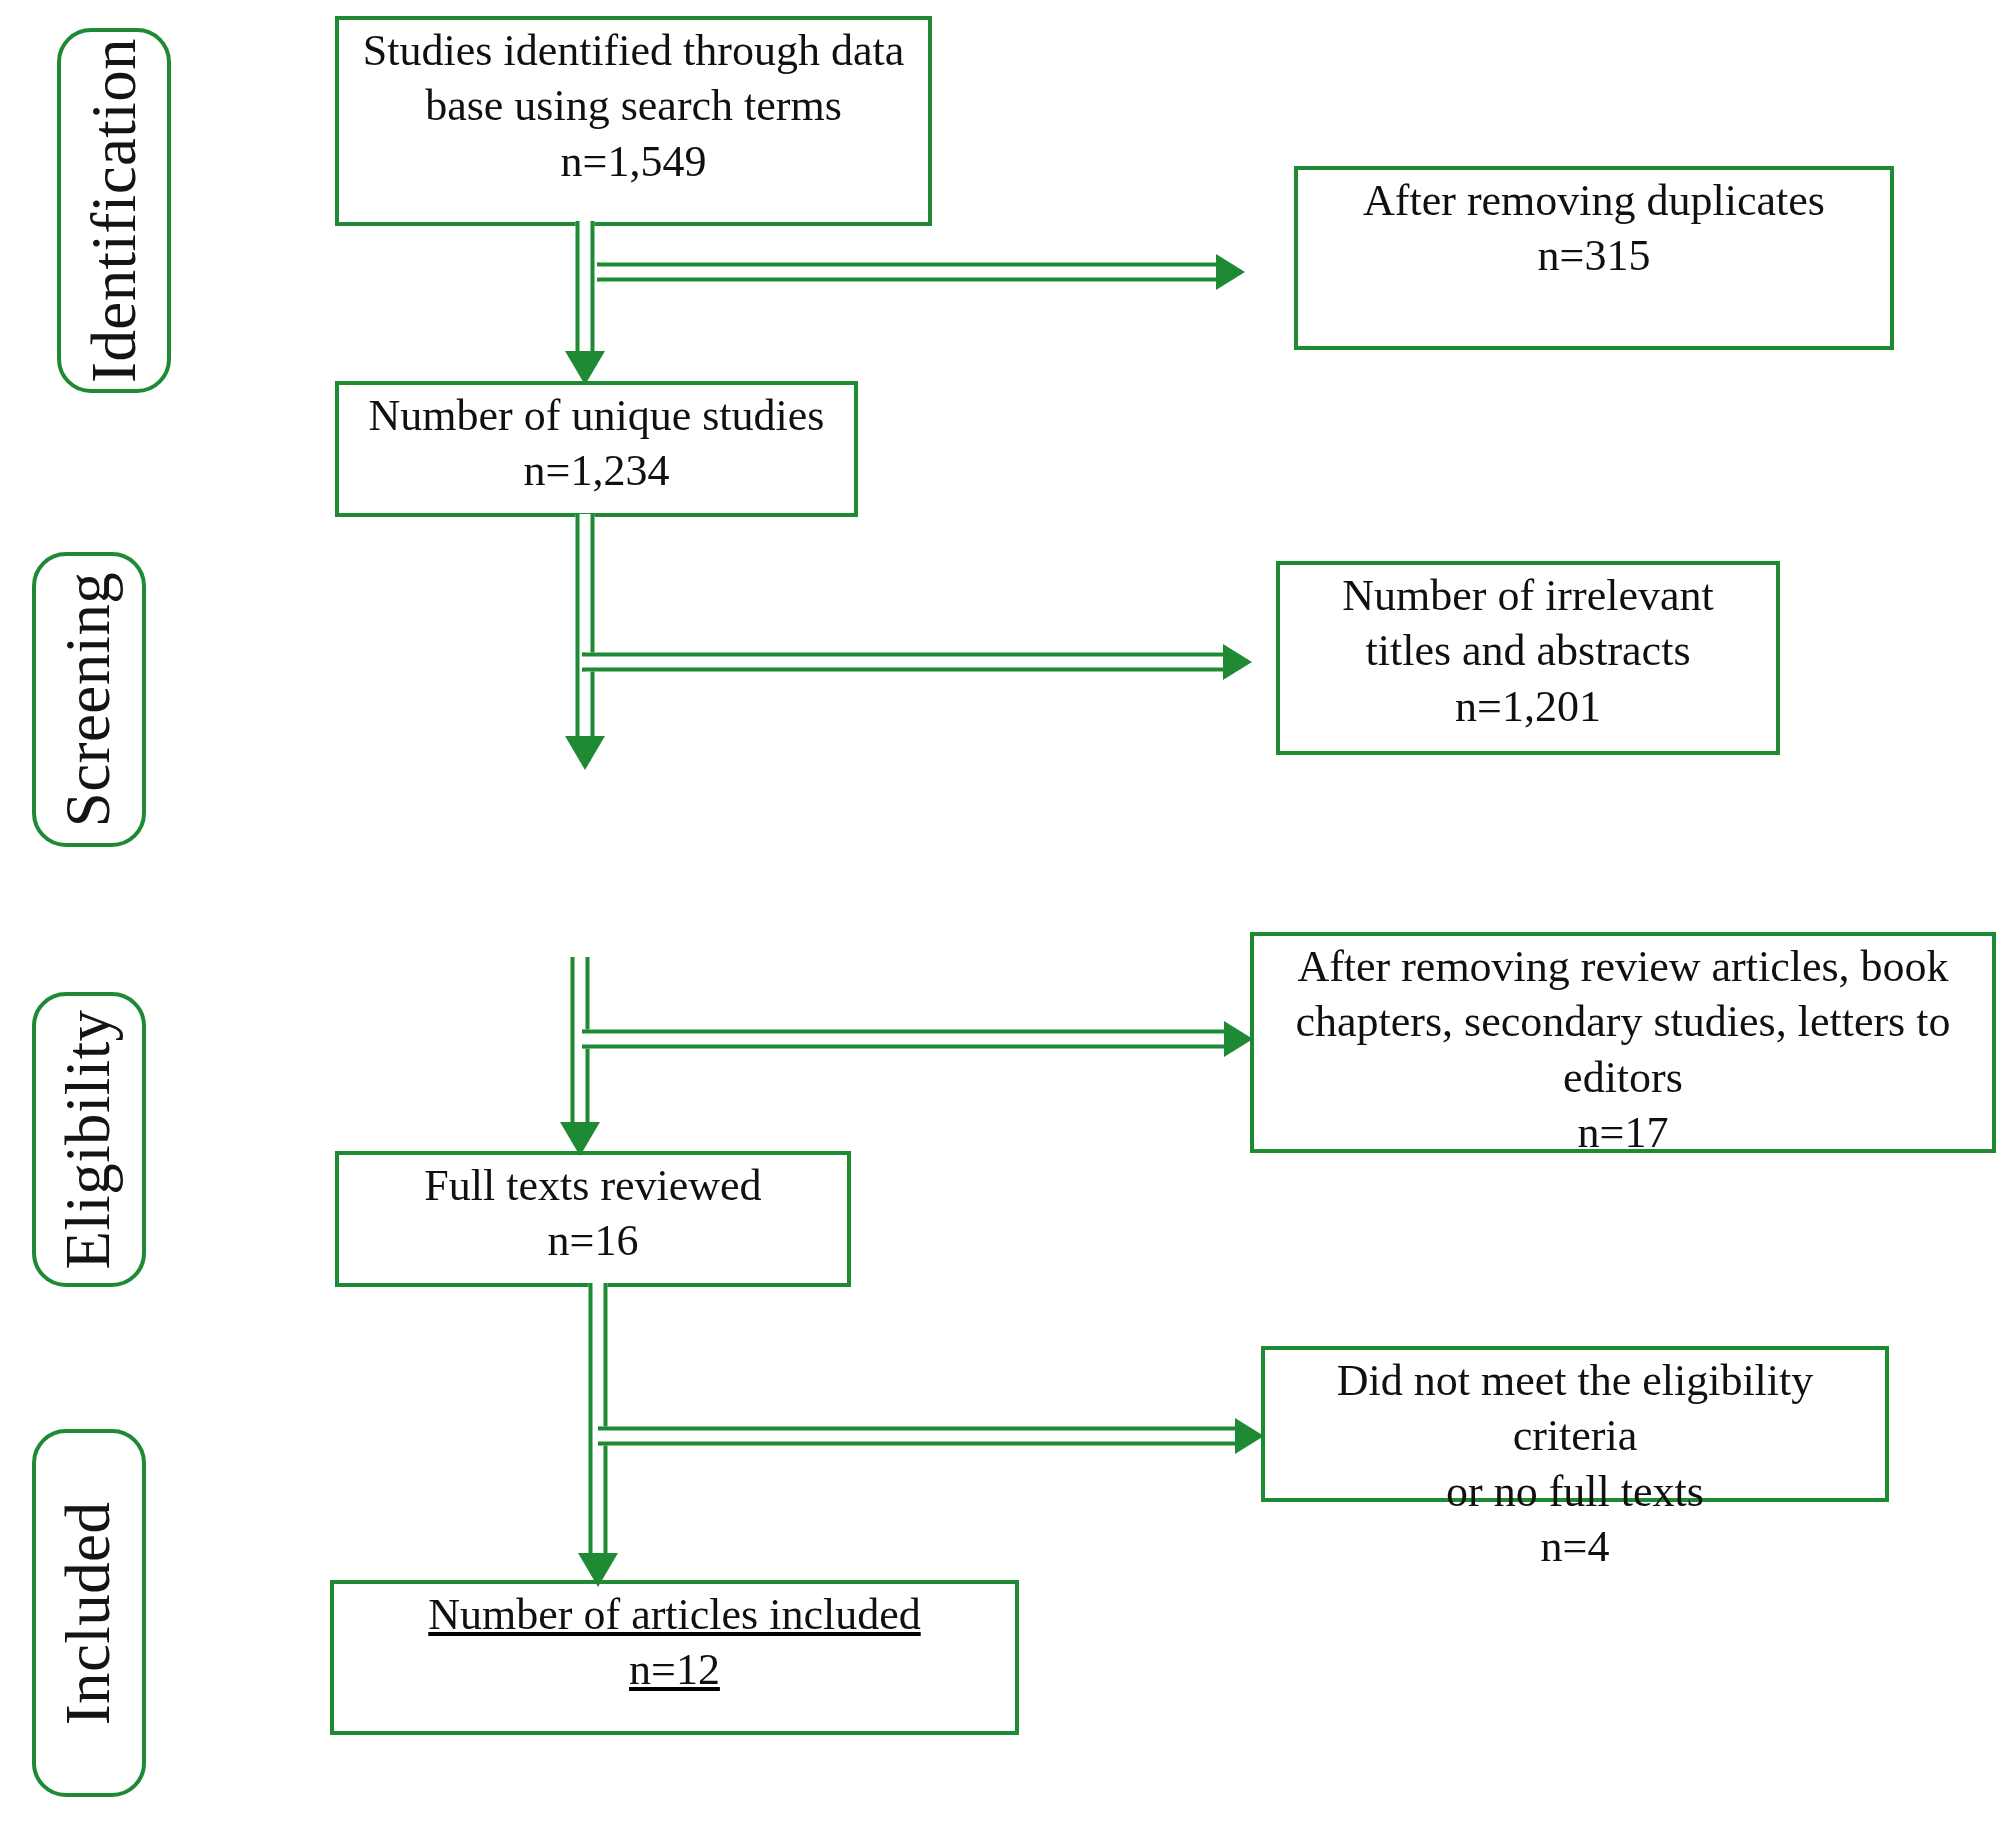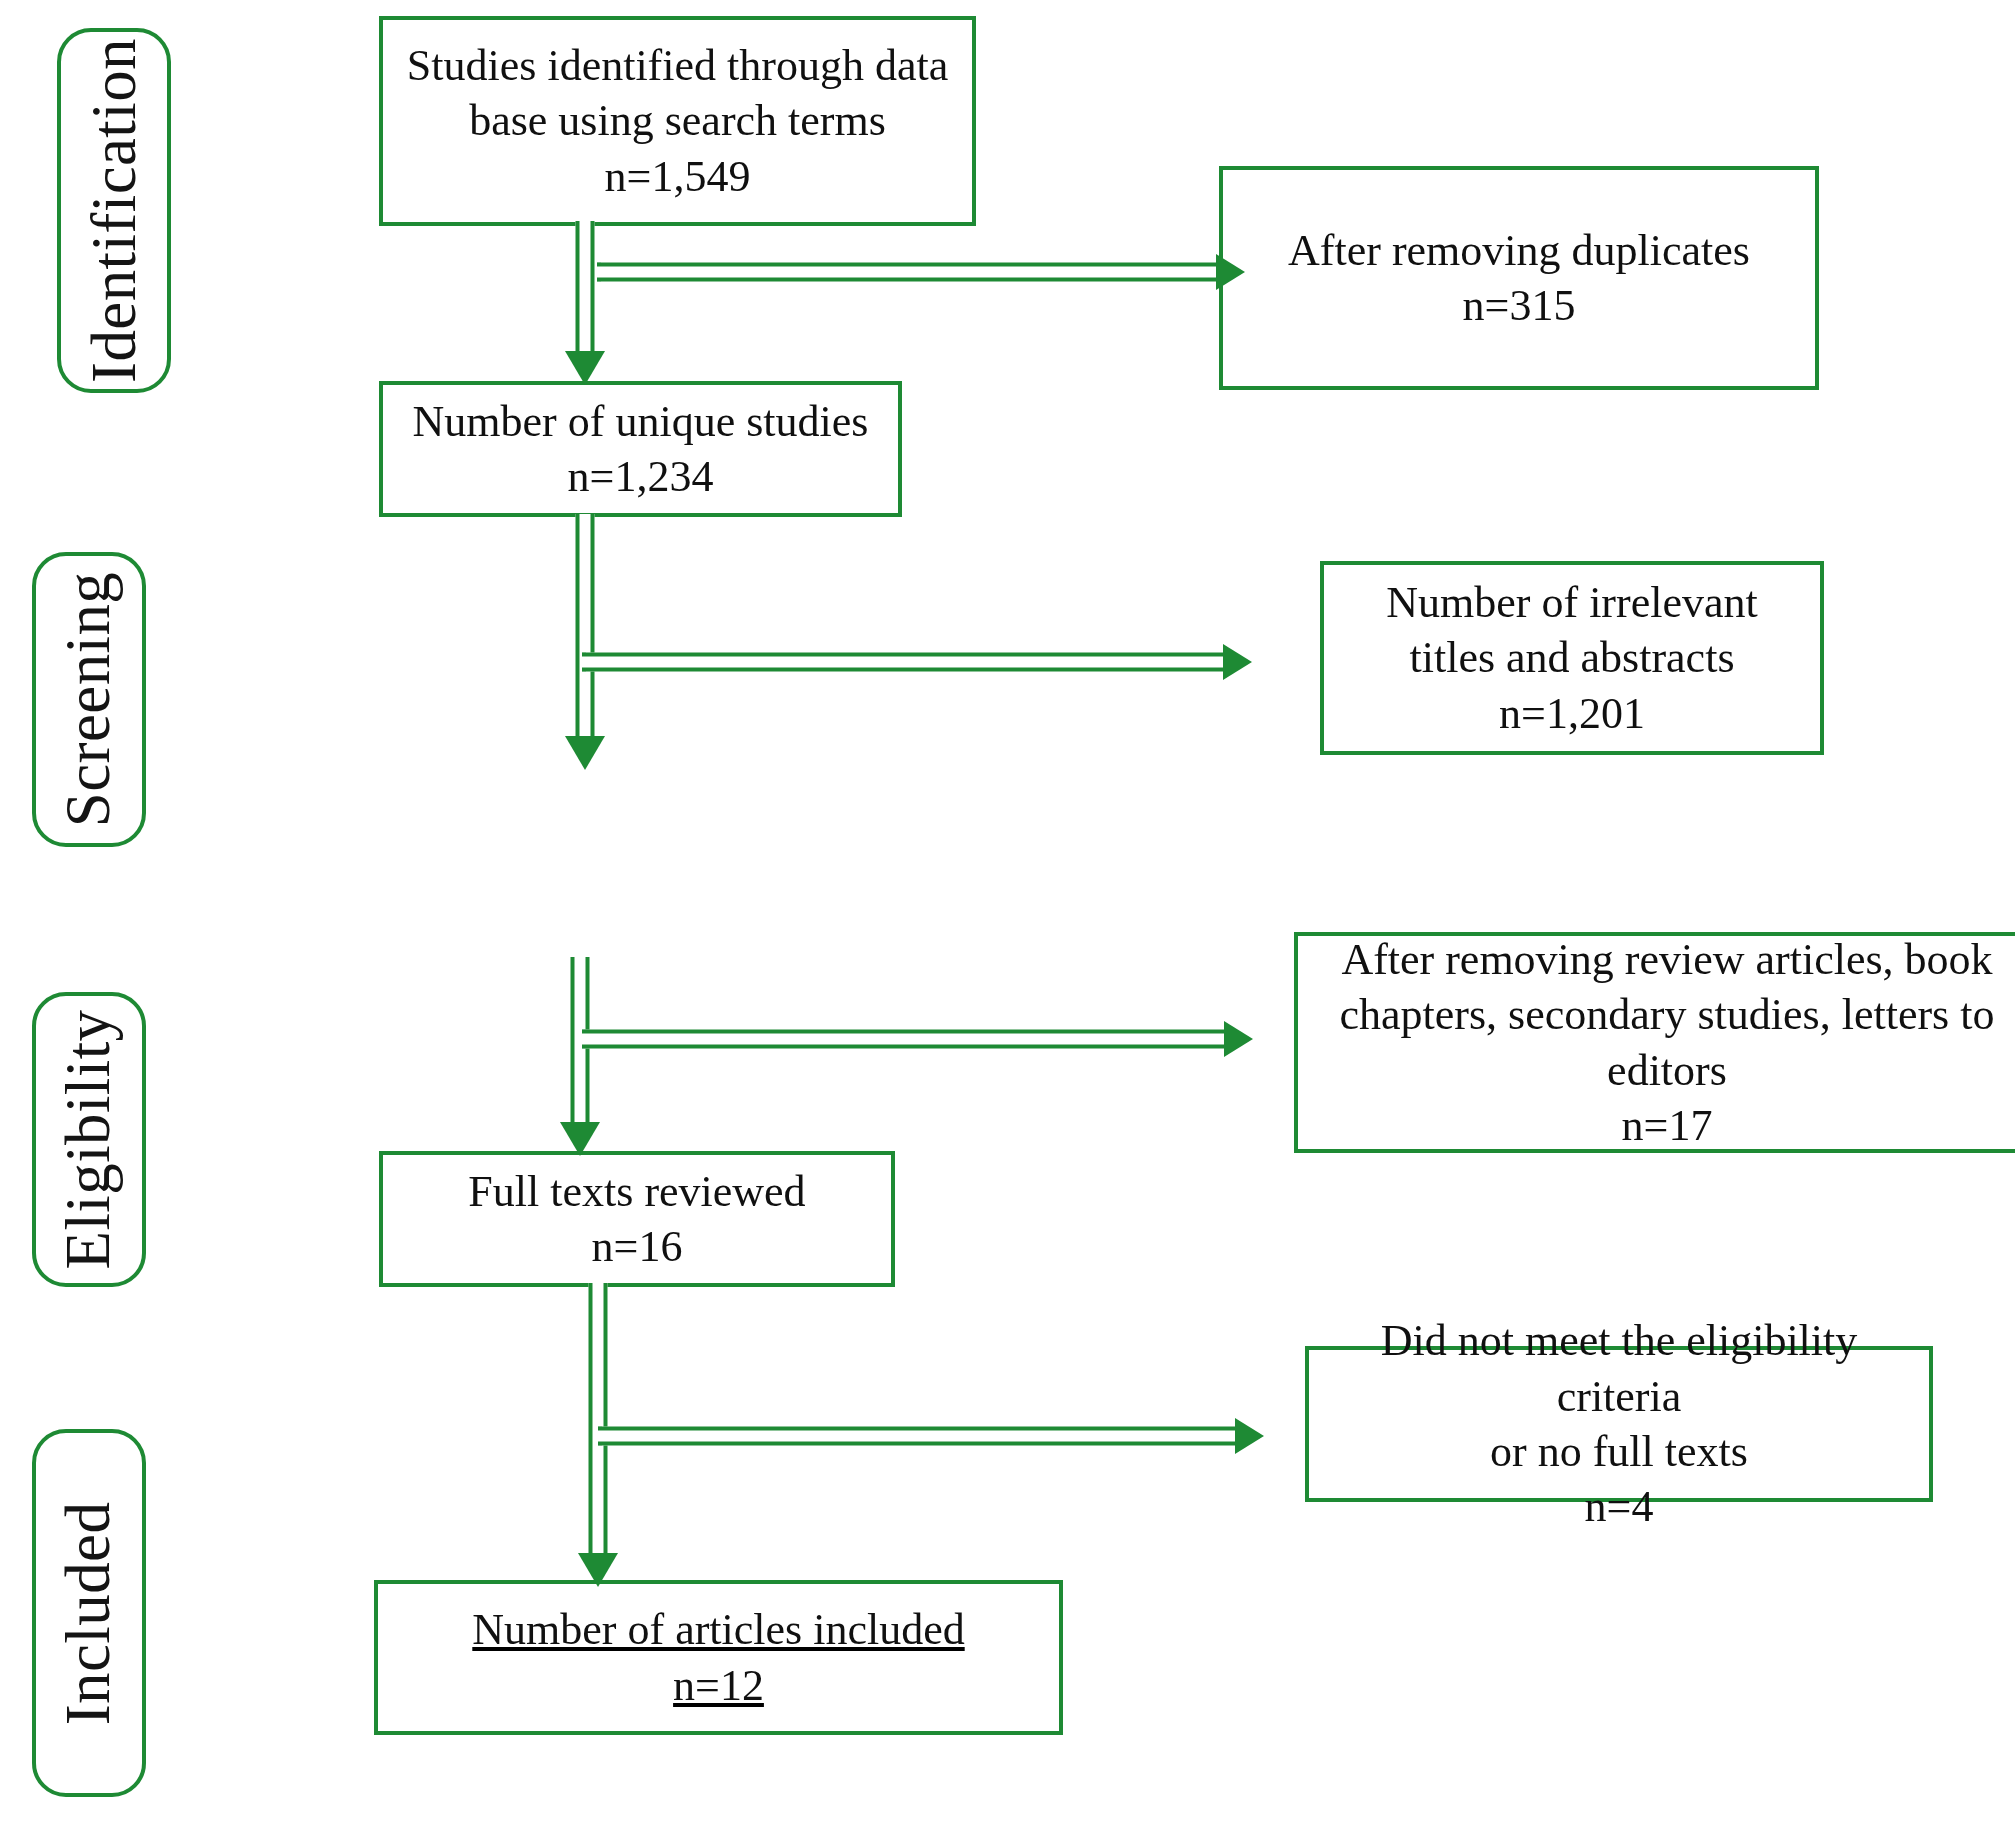--- a/index.html
+++ b/index.html
@@ -38,25 +38,23 @@
     letter-spacing: 0.4px;
   }
 
   
   .box {
     position: absolute;
     box-sizing: border-box;
     border: 4.4px solid var(--green);
     background: #ffffff;
     display: flex;
-    align-items: center;
     justify-content: center;
     text-align: center;
     padding: 2.9px 16px;
-    margin-left: 44px;
   }
   .box .box-text {
     font-size: 44px;
     line-height: 1.26;
     color: #101010;
     white-space: pre-line;
   }
 
   
   .arrow-v {
@@ -157,21 +155,21 @@
   <div class="box" style="left:335px; top:1151px; width:516px; height:136px;">
     <span class="box-text">Full texts reviewed
 n=16</span>
   </div>
 
   <div class="box" style="left:330px; top:1580px; width:689px; height:155px;text-decoration:underline;">
     <span class="box-text">Number of articles included
 n=12</span>
   </div>
 
-  <div class="box" style="left:1175px; top:166px; width:600px; height:224px;">
+  <div class="box" style="left:1294px; top:166px; width:600px; height:184px;">
     <span class="box-text">After removing duplicates
 n=315</span>
   </div>
 
   <div class="box" style="left:1276px; top:561px; width:504px; height:194px;">
     <span class="box-text">Number of irrelevant
 titles and abstracts
 n=1,201</span>
   </div>
 

